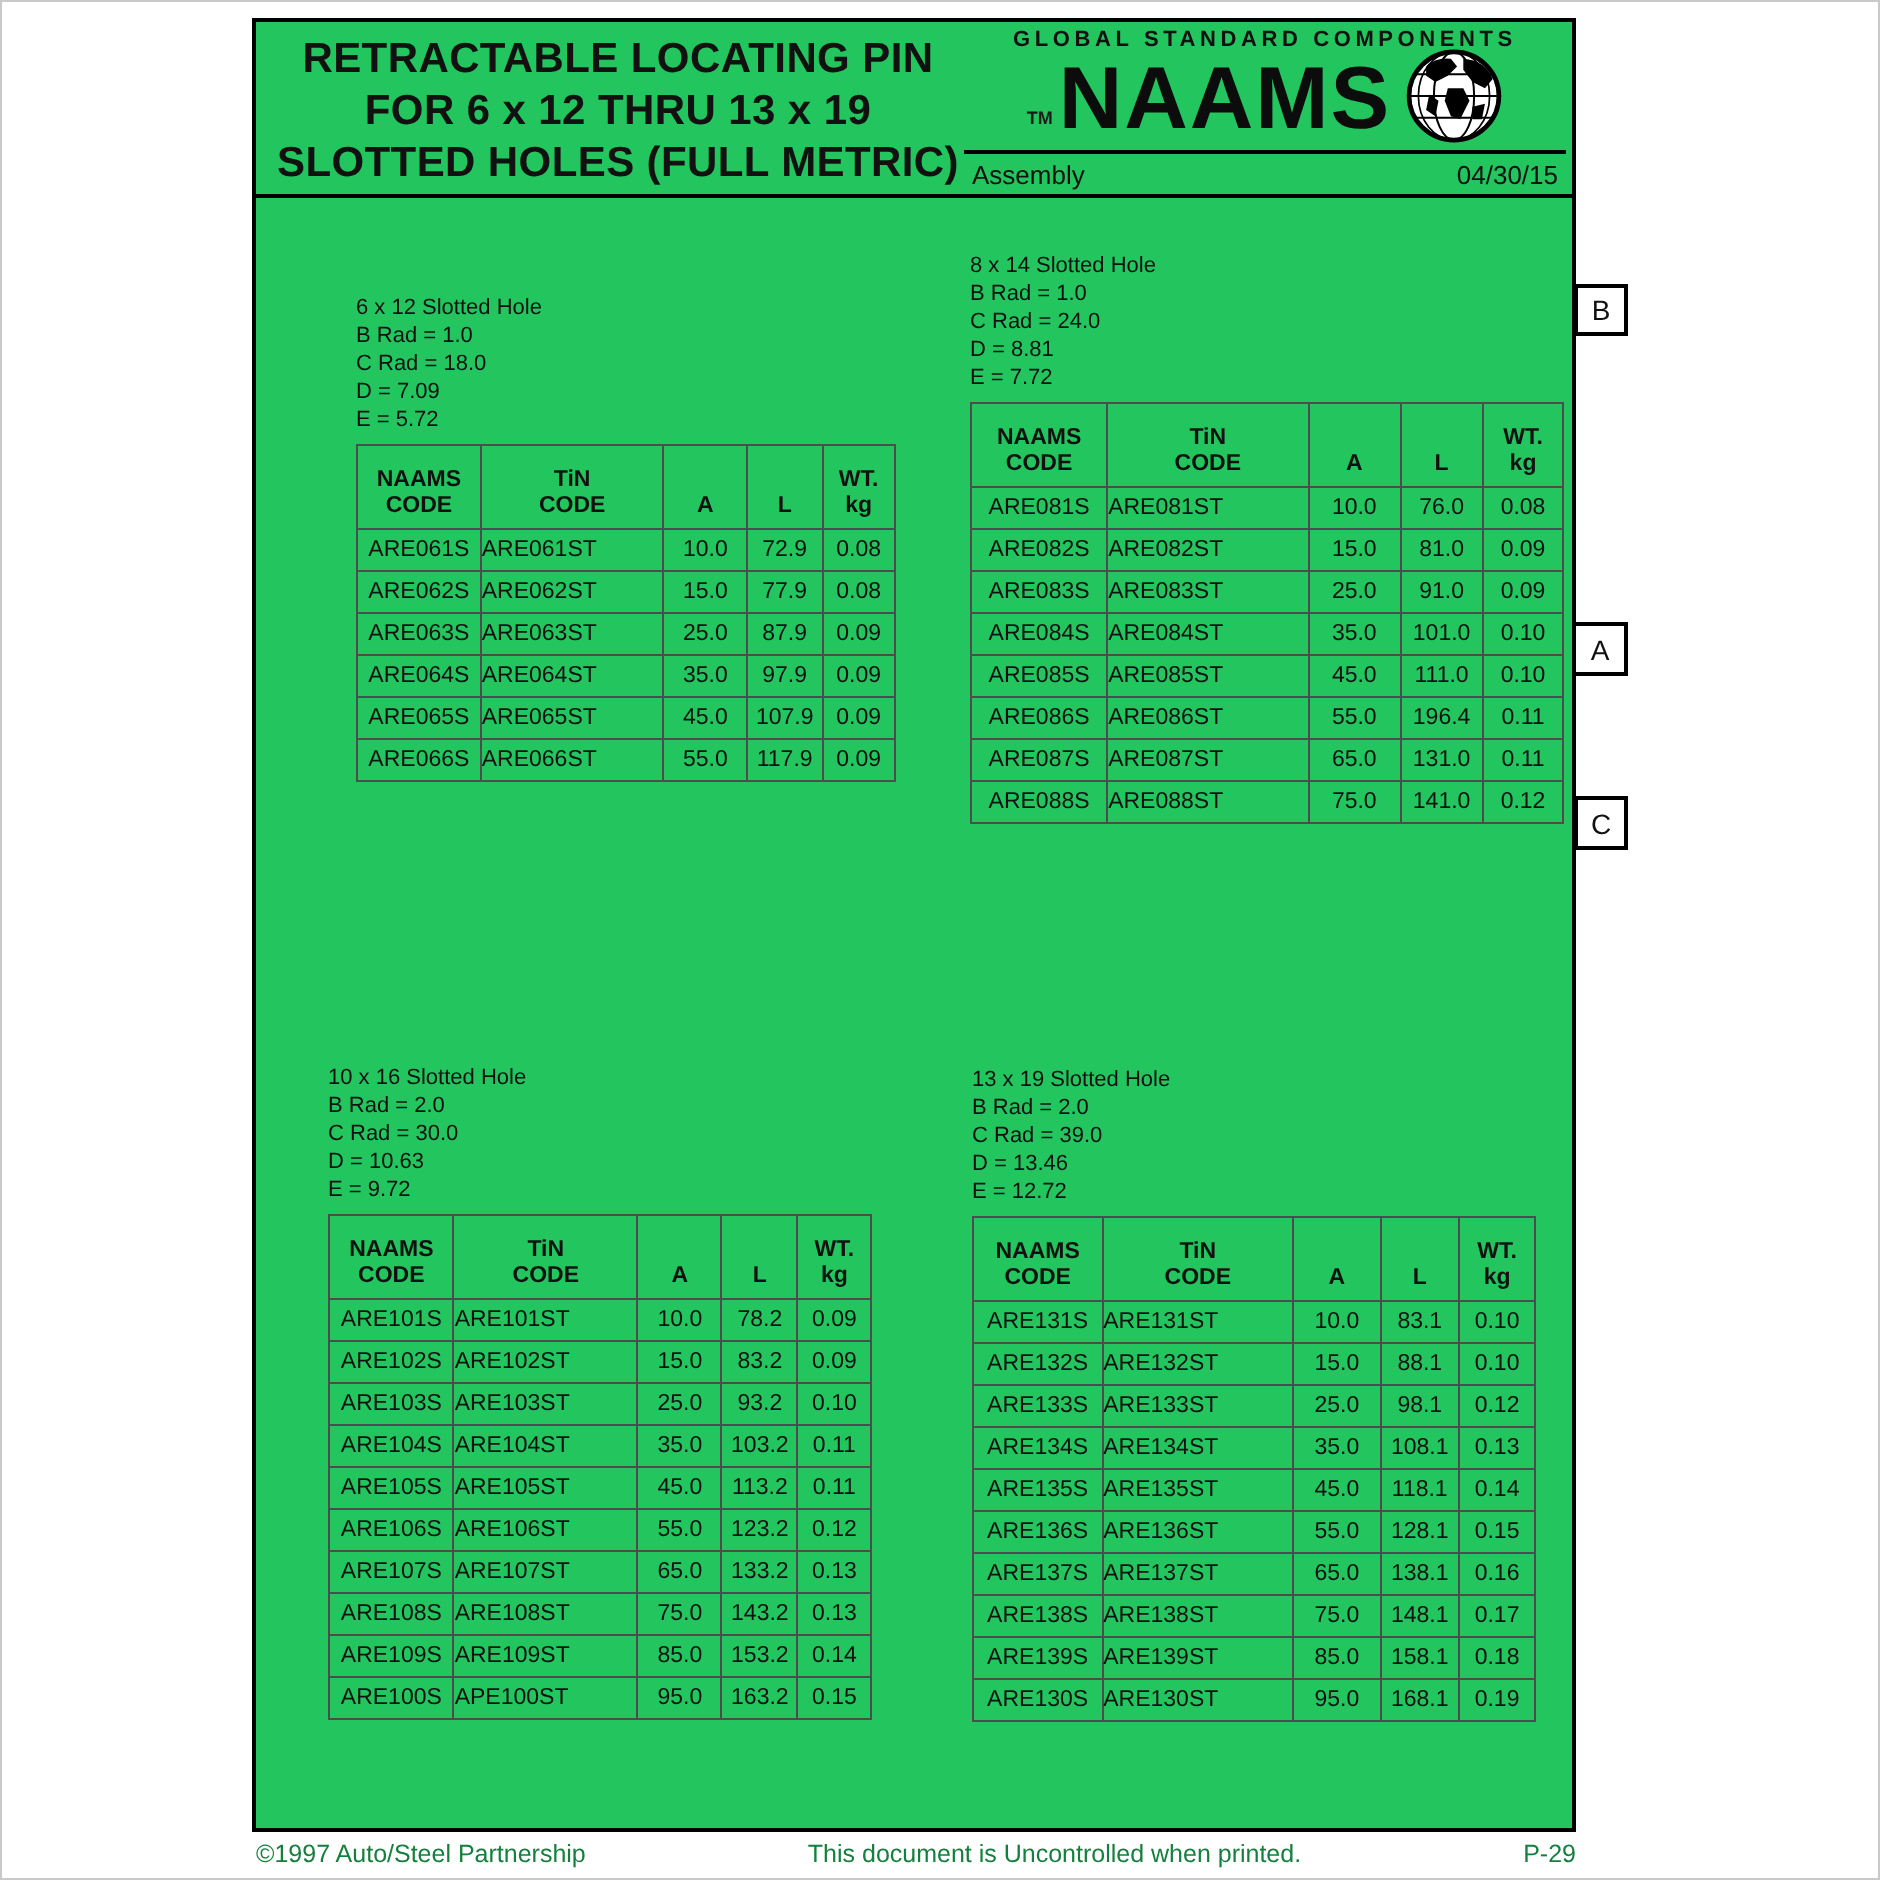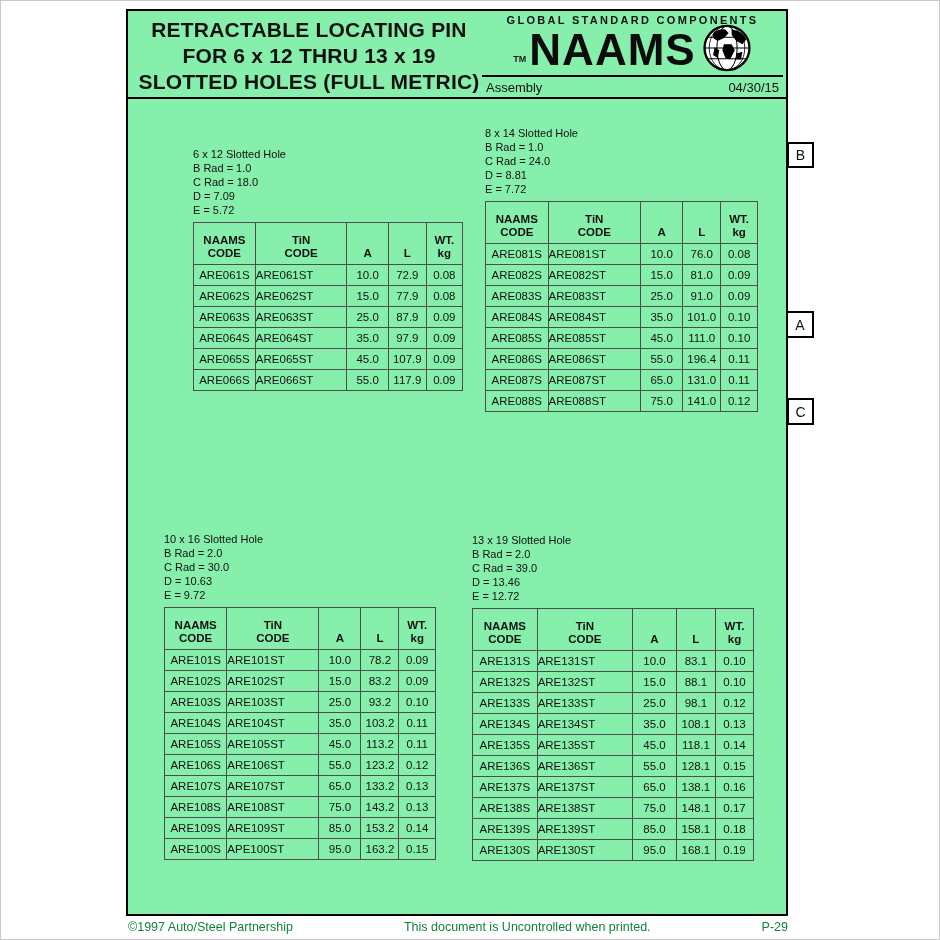--- a/index.html
+++ b/index.html
@@ -1,40 +1,40 @@
 <!DOCTYPE html>
 <html><head>
 <meta charset="utf-8">
 <style>
   * { margin:0; padding:0; box-sizing:border-box; }
   html,body { width:940px; height:940px; background:#ffffff; font-family:"Liberation Sans", sans-serif; color:#1a1a1a; }
   body { position:relative; border:1px solid #c9c9c9; overflow:hidden; }
 
   
-  .frame { position:absolute; left:125px; top:8px; width:662px; height:907px; border:2px solid #000; background:#86efac; }
+  .frame { position:absolute; left:125px; top:8px; width:662px; height:907px; border:2px solid #000; background:#22c55e; }
 
   
   .header { position:absolute; left:0; top:0; width:100%; height:88px; border-bottom:2px solid #000; }
   .title-block { position:absolute; left:4px; top:6px; width:354px; text-align:center; }
   .title-line { font-size:21px; font-weight:bold; line-height:26px; letter-spacing:0.2px; color:#111; }
   .logo-block { position:absolute; right:3px; top:3px; width:301px; }
   .tagline { font-size:11px; font-weight:bold; letter-spacing:2.3px; text-align:center; color:#111; white-space:nowrap; }
   .naams-row { display:flex; align-items:center; justify-content:center; height:48px; margin-top:0px; }
   .tm { font-size:9px; font-weight:bold; align-self:flex-end; margin:0 3px 10px 0; }
   .naams-text { font-size:44px; font-weight:900; letter-spacing:1px; line-height:44px; color:#0c0c0c; }
   .globe { margin-left:6px; }
   .logo-rule { border:none; border-top:2px solid #000; margin:1px 0 0 0; }
   .assembly-row { display:flex; justify-content:space-between; align-items:center; font-size:13px; padding:3px 4px 0 4px; color:#111; }
 
   
   .panel { position:absolute; }
-  .panel-0 { left:65px;  top:136px; width:270px; }
-  .panel-1 { left:357px; top:115px; width:273px; }
+  .panel-0 { left:50px;  top:136px; width:270px; }
+  .panel-1 { left:357px; top:115px; width:297px; }
   .panel-2 { left:36px;  top:521px; width:272px; }
-  .panel-3 { left:344px; top:522px; width:282px; }
+  .panel-3 { left:358px; top:522px; width:282px; }
   .info { margin-bottom:5px; }
   .info-title, .info-line { font-size:11px; line-height:14px; color:#111; }
   .spec-table { width:100%; border-collapse:collapse; table-layout:fixed; margin-top:0; }
   .spec-table th, .spec-table td { border:1px solid #4d4d4d; font-size:11.5px; color:#111; }
   .spec-table th { font-weight:bold; height:42px; vertical-align:bottom; padding-bottom:4px; text-align:center; line-height:13px; }
   .spec-table td { height:21px; text-align:center; }
   .spec-table td.c1 { text-align:left; }
   th.c0 { width:23%; } th.c1 { width:34%; } th.c2 { width:15.5%; } th.c3 { width:14%; } th.c4 { width:13.5%; }
 
   

